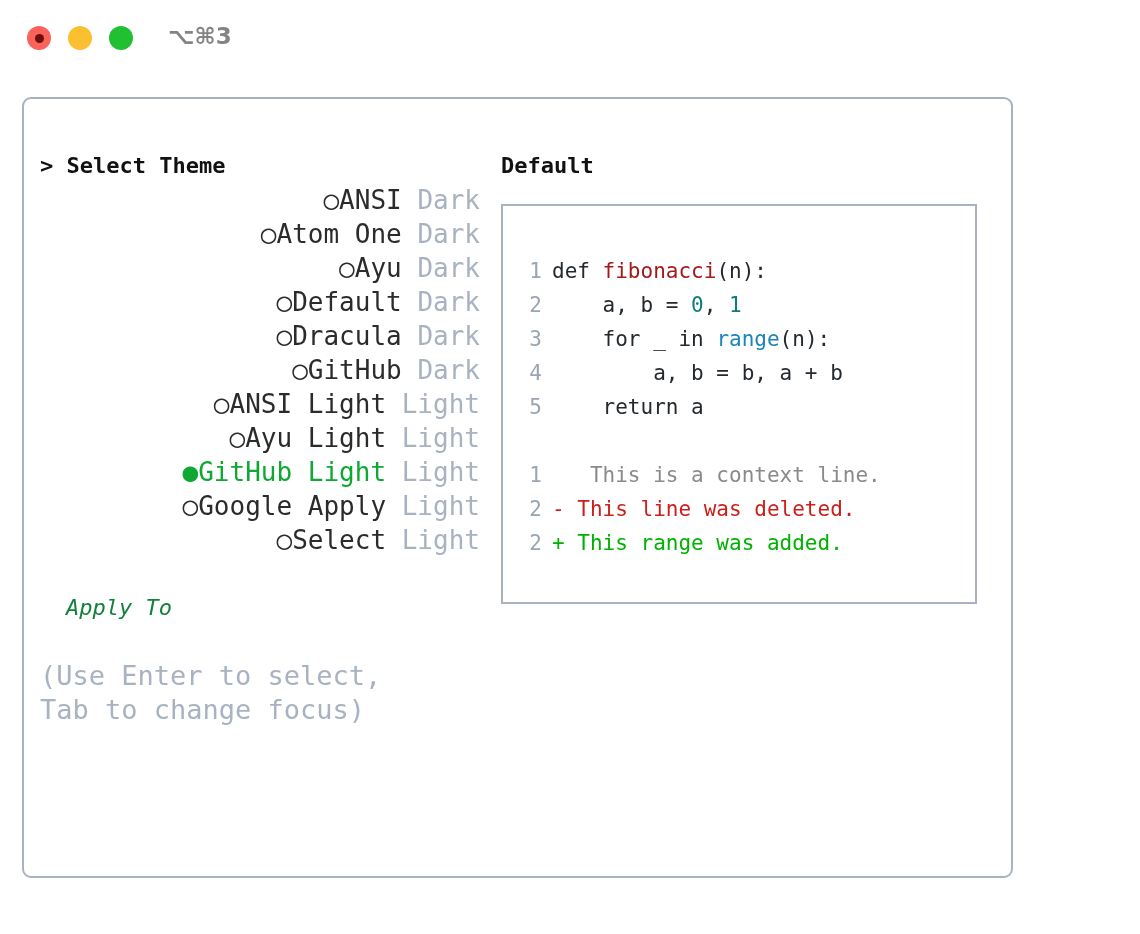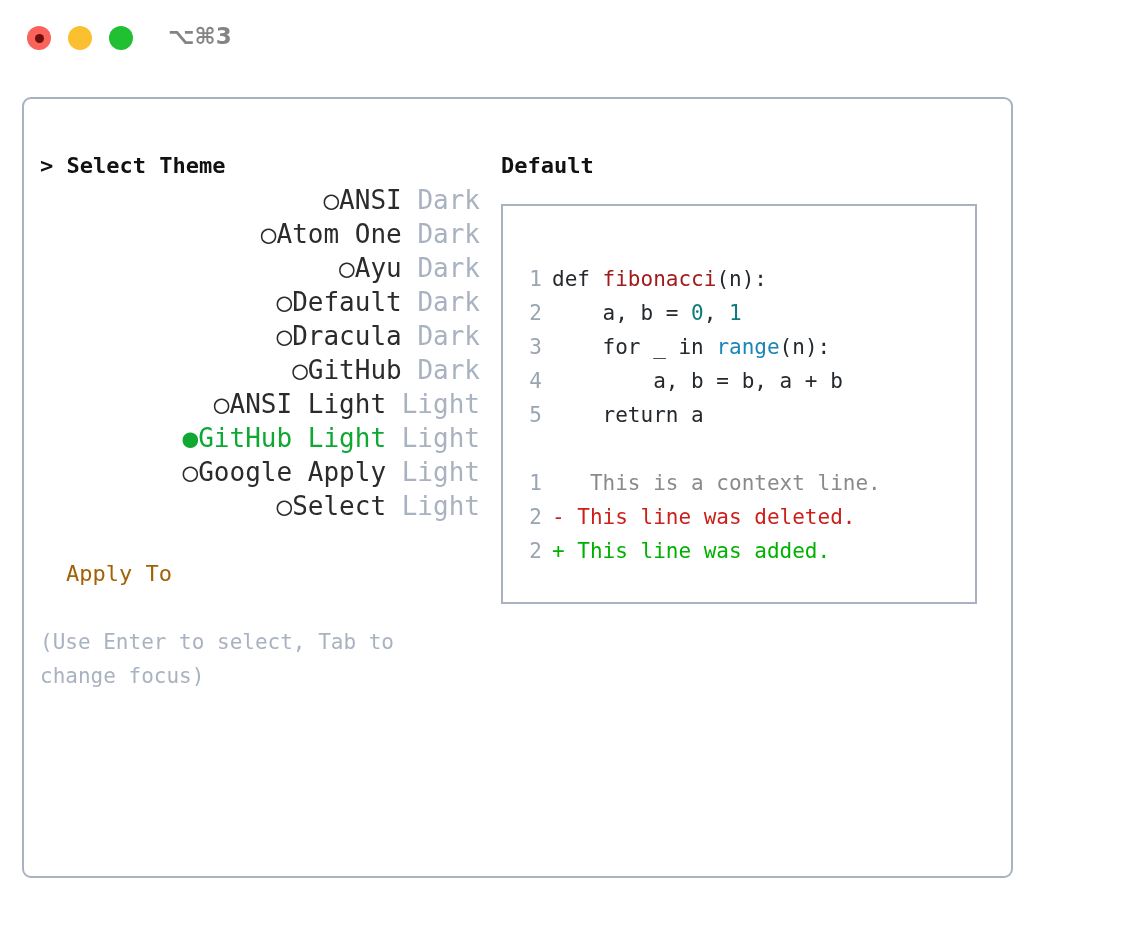--- a/index.html
+++ b/index.html
@@ -111,30 +111,31 @@
   .theme-row.selected,
   .theme-row.selected .bullet {
     color: #0fa832;
   }
   .theme-row.selected .variant {
     color: #a9b2c0;
   }
 
   .apply-head {
     font-size: 22px;
-    color: #a16207;
+    color: #15803d;
     line-height: 34px;
     white-space: pre;
     padding-left: 26px;
+    font-style: italic;
   }
   .spacer-row { height: 34px; }
 
   .help {
     margin-top: 34px;
-    font-size: 21px;
+    font-size: 27px;
     line-height: 34px;
     color: #a9b2c0;
     width: 400px;
     white-space: pre-wrap;
   }
 
   
   .right-col {
     position: absolute;
     left: 477px;
@@ -152,21 +153,21 @@
     width: 476px;
     height: 400px;
     border: 2px solid #a8b2c1;
     box-sizing: border-box;
     background: #ffffff;
     position: relative;
   }
   .code-inner {
     position: absolute;
     left: 17px;
-    top: 56px;
+    top: 48px;
     right: 6px;
   }
   .code-line {
     font-size: 21px;
     line-height: 34px;
     white-space: pre;
     color: #24292e;
   }
   .ln {
     display: inline-block;
@@ -204,20 +205,21 @@
       <div class="list-head">&gt; Select Theme</div>
 
       <div id="theme-list">
           <div class="theme-row"><span class="bullet">○</span><span>ANSI</span><span> </span><span class="variant">Dark</span></div>
           <div class="theme-row"><span class="bullet">○</span><span>Atom One</span><span> </span><span class="variant">Dark</span></div>
           <div class="theme-row"><span class="bullet">○</span><span>Ayu</span><span> </span><span class="variant">Dark</span></div>
           <div class="theme-row"><span class="bullet">○</span><span>Default</span><span> </span><span class="variant">Dark</span></div>
           <div class="theme-row"><span class="bullet">○</span><span>Dracula</span><span> </span><span class="variant">Dark</span></div>
           <div class="theme-row"><span class="bullet">○</span><span>GitHub</span><span> </span><span class="variant">Dark</span></div>
           <div class="theme-row"><span class="bullet">○</span><span>ANSI Light</span><span> </span><span class="variant">Light</span></div>
+          <div class="theme-row"><span class="bullet">○</span><span>Ayu Light</span><span> </span><span class="variant">Light</span></div>
           <div class="theme-row selected"><span class="bullet">●</span><span>GitHub Light</span><span> </span><span class="variant">Light</span></div>
           <div class="theme-row"><span class="bullet">○</span><span>Google Apply</span><span> </span><span class="variant">Light</span></div>
           <div class="theme-row"><span class="bullet">○</span><span>Select</span><span> </span><span class="variant">Light</span></div>
         </div>
 
       <div class="spacer-row"></div>
 
       <div class="apply-head">Apply To</div>
 
 
@@ -233,20 +235,20 @@
               <div class="code-line"><span class="ln">1</span><span>def </span><span class="tok-fn">fibonacci</span><span>(n):</span></div>
               <div class="code-line"><span class="ln">2</span><span>    a, b = </span><span class="tok-num">0</span><span>, </span><span class="tok-num">1</span></div>
               <div class="code-line"><span class="ln">3</span><span>    for _ in </span><span class="tok-call">range</span><span>(n):</span></div>
               <div class="code-line"><span class="ln">4</span><span>        a, b = b, a + b</span></div>
               <div class="code-line"><span class="ln">5</span><span>    return a</span></div>
             </div>
           <div class="gap-line"></div>
           <div id="diff-sample">
               <div class="code-line"><span class="ln">1</span><span class="diff-ctx"> </span><span class="diff-ctx">  This is a context line.</span></div>
               <div class="code-line"><span class="ln">2</span><span class="diff-del">-</span><span class="diff-del"> This line was deleted.</span></div>
-              <div class="code-line"><span class="ln">2</span><span class="diff-add">+</span><span class="diff-add"> This line was added.</span></div>
+              <div class="code-line"><span class="ln">2</span><span class="diff-add">+</span><span class="diff-add"> This range was added.</span></div>
             </div>
         </div>
       </div>
     </div>
 
   </div>
 </div>
 
 </body></html>

